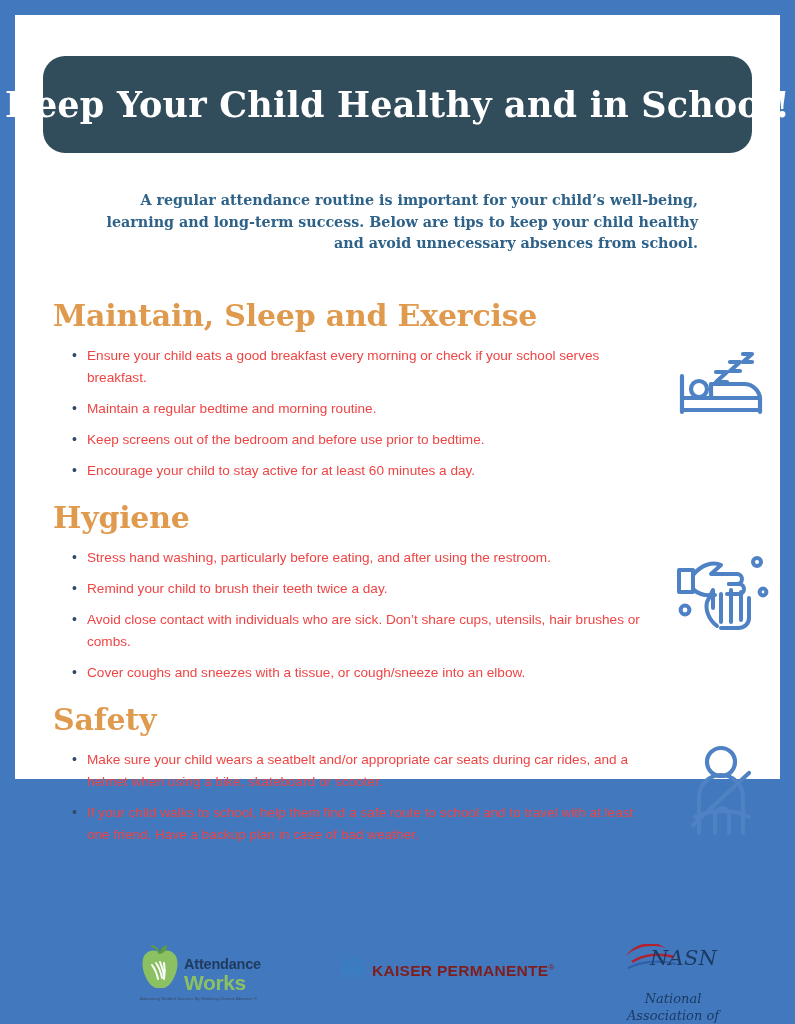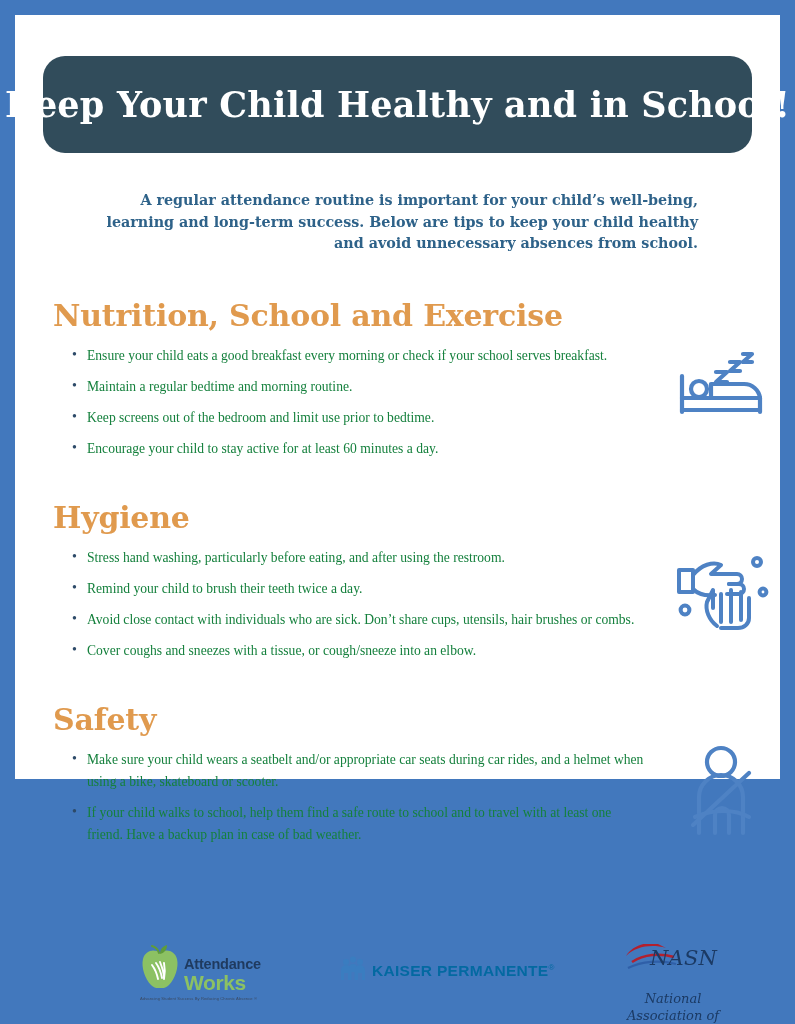--- a/index.html
+++ b/index.html
@@ -65,24 +65,24 @@
 
   ul.bullets{
     list-style:none;
     margin:0;padding:0;
     width:610px;
   }
   ul.bullets li{
     position:relative;
     padding-left:47px;
     margin-bottom:9px;
-    font-family:Liberation Serif, serif;
+    font-family:Liberation Sans, sans-serif;
     font-size:13.6px;
     line-height:1.62;
-    color:#15803d;
+    color:#ef4444;
   }
   ul.bullets li:before{
     content:"\2022";
     position:absolute;
     left:32px;top:-1px;
     font-size:14px;
     color:#2d4a68;
   }
 
   
@@ -115,21 +115,21 @@
   .aw-tag{
     font-family:"Liberation Sans", sans-serif;
     font-size:4.1px;color:#3a4a63;
     margin-top:3px;letter-spacing:0.1px;
     white-space:nowrap;
   }
 
   .logo-kp{left:300px;top:16px;display:flex;align-items:center;}
   .kp-text{
     font-family:"Liberation Sans", sans-serif;
-    font-weight:700;font-size:15.5px;color:#0369a1;
+    font-weight:700;font-size:15.5px;color:#7f1d1d;
     letter-spacing:0.3px;margin-left:6px;
   }
   .kp-text sup{font-size:8px;font-weight:400;}
 
   .logo-nasn{left:578px;top:4px;text-align:center;width:110px;}
   .nasn-word{
     font-family:"DejaVu Serif", serif;
     font-weight:400;font-style:italic;
     font-size:21px;color:#1b3a64;letter-spacing:0.2px;
     line-height:1;
@@ -145,25 +145,25 @@
 
 <div class="page">
 
   <div class="banner">
     <div class="banner-title">Keep Your Child Healthy and in School!</div>
   </div>
 
   <div class="intro">A regular attendance routine is important for your child’s well-being, learning and long-term success. Below are tips to keep your child healthy and avoid unnecessary absences from school.</div>
 
   <div class="section sec-nutrition">
-    <div class="sec-head">Nutrition, School and Exercise</div>
+    <div class="sec-head">Maintain, Sleep and Exercise</div>
     <ul class="bullets">
       <li>Ensure your child eats a good breakfast every morning or check if your school serves breakfast.</li>
       <li>Maintain a regular bedtime and morning routine.</li>
-      <li>Keep screens out of the bedroom and limit use prior to bedtime.</li>
+      <li>Keep screens out of the bedroom and before use prior to bedtime.</li>
       <li>Encourage your child to stay active for at least 60 minutes a day.</li>
     </ul>
   </div>
 
   <div class="section sec-hygiene">
     <div class="sec-head">Hygiene</div>
     <ul class="bullets">
       <li>Stress hand washing, particularly before eating, and after using the restroom.</li>
       <li>Remind your child to brush their teeth twice a day.</li>
       <li>Avoid close contact with individuals who are sick. Don’t share cups, utensils, hair brushes or combs.</li>

